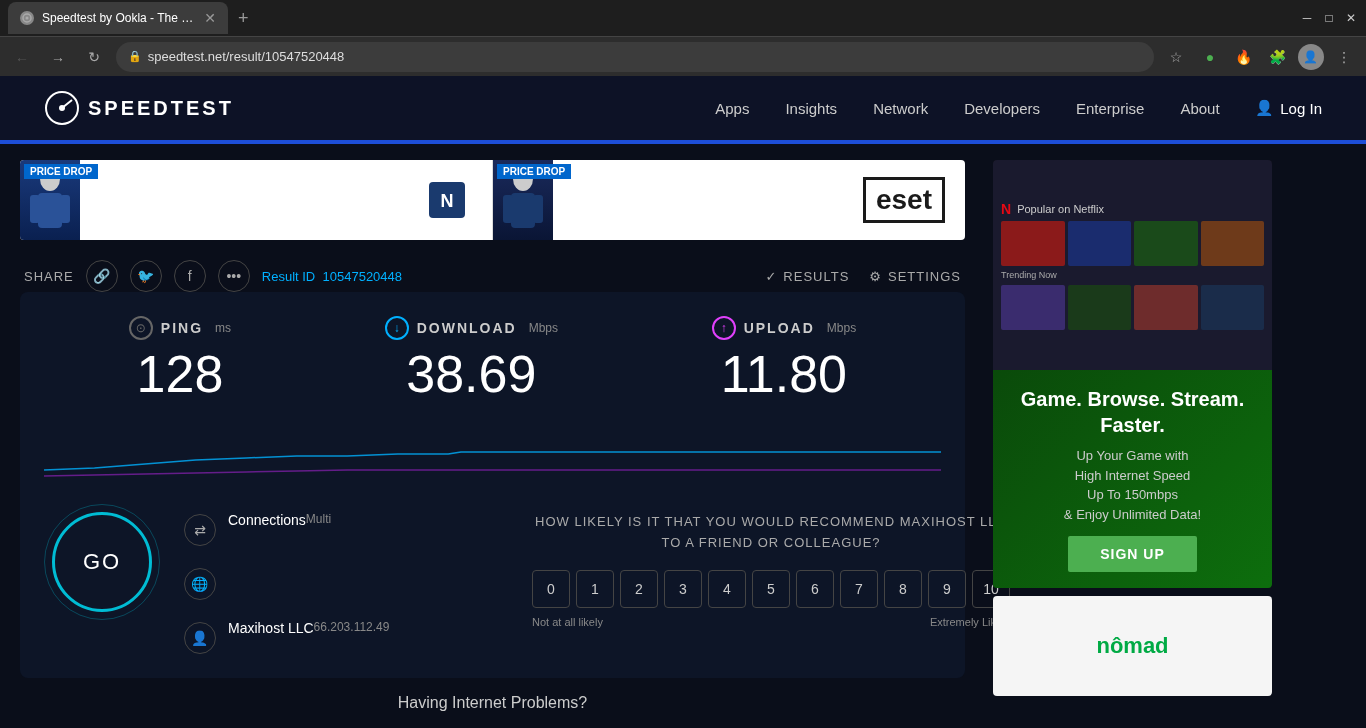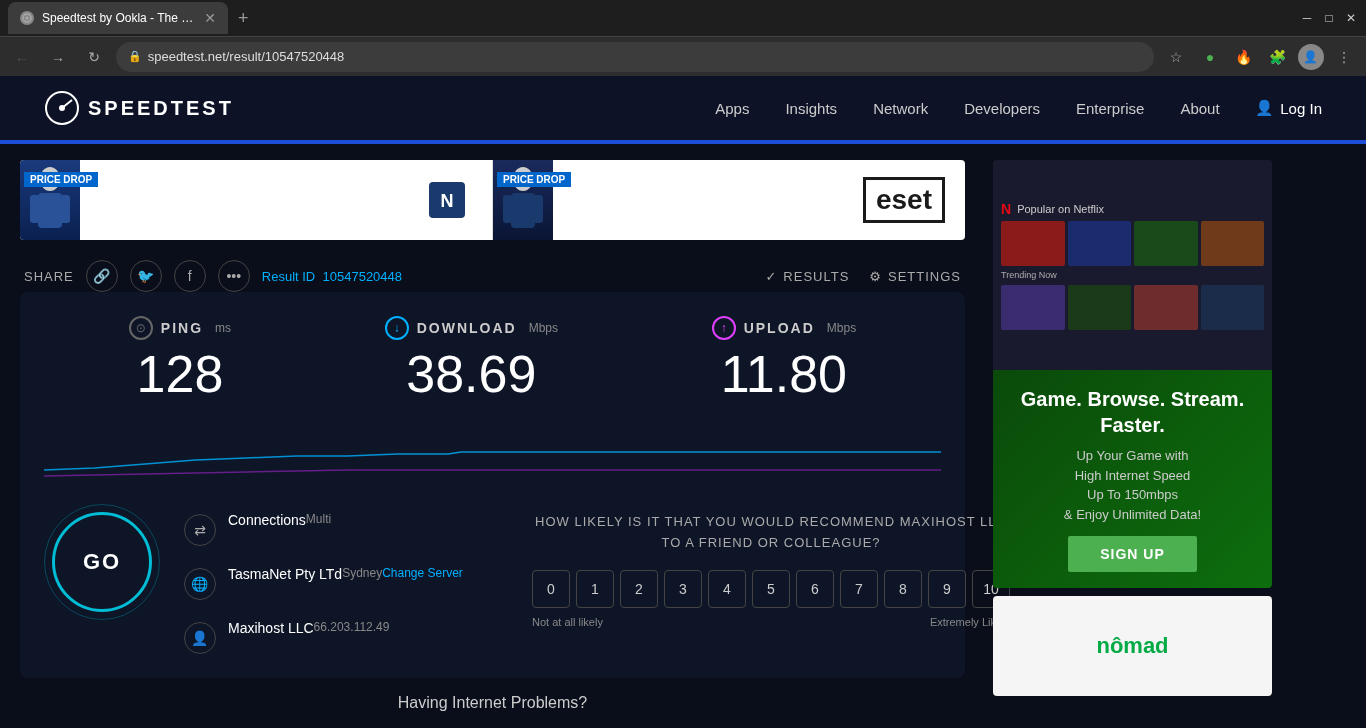--- a/index.html
+++ b/index.html
@@ -44,21 +44,21 @@
 
     
     .content { display: flex; padding: 0; }
     .main-content { flex: 1; padding: 16px 20px; max-width: 985px; }
 
     
     .ad-banner { width: 100%; height: 80px; background: #fff; border-radius: 4px; margin-bottom: 20px; overflow: hidden; display: flex; align-items: center; }
     .ad-banner-inner { display: flex; width: 100%; height: 100%; }
     .ad-section { flex: 1; display: flex; align-items: center; position: relative; overflow: hidden; }
     .ad-section:first-child { border-right: 1px solid #ddd; }
-    .price-drop-badge { position: absolute; top: 12px; left: 4px; background: #0066cc; color: #fff; font-size: 10px; font-weight: bold; padding: 2px 6px; }
+    .price-drop-badge { position: absolute; top: 4px; left: 4px; background: #0066cc; color: #fff; font-size: 10px; font-weight: bold; padding: 2px 6px; }
     .ad-person { width: 60px; height: 80px; background: #2a5298; display: flex; align-items: center; justify-content: center; color: #fff; font-size: 24px; }
     .eset-logo { font-size: 28px; font-weight: 900; color: #1a1a1a; border: 3px solid #1a1a1a; padding: 4px 10px; }
 
     
     .share-bar { display: flex; align-items: center; justify-content: space-between; padding: 0 4px; }
     .share-left { display: flex; align-items: center; gap: 12px; }
     .share-label { font-size: 13px; color: #aaa; letter-spacing: 1px; }
     .share-icon { width: 32px; height: 32px; border-radius: 50%; border: 1px solid #444; display: flex; align-items: center; justify-content: center; cursor: pointer; color: #aaa; font-size: 14px; }
     .result-id { font-size: 13px; color: #aaa; }
     .result-id span { color: #00b0ff; }
@@ -80,21 +80,21 @@
     .metric-value { font-size: 52px; font-weight: 300; color: #fff; line-height: 1; }
 
     
     .graph-area { height: 60px; position: relative; margin: 0 -8px; }
     .graph-svg { width: 100%; height: 100%; }
 
     
     .info-section { display: flex; gap: 32px; margin-top: 16px; padding-top: 16px; align-items: flex-start; }
     .info-left { display: flex; flex-direction: column; gap: 20px; flex: 0 0 300px; }
     .go-button-area { display: flex; align-items: center; justify-content: center; }
-    .go-button { width: 100px; height: 100px; border-radius: 50%; border: 3px solid #00bcd4; background: transparent; color: #fff; font-size: 22px; font-weight: 700; cursor: pointer; display: flex; align-items: center; justify-content: center; letter-spacing: 2px; position: relative; }
+    .go-button { width: 100px; height: 100px; border-radius: 50%; border: 3px solid #00bcd4; background: transparent; color: #fff; font-size: 22px; font-weight: 400; cursor: pointer; display: flex; align-items: center; justify-content: center; letter-spacing: 2px; position: relative; }
     .go-button::after { content: ''; position: absolute; width: 114px; height: 114px; border-radius: 50%; border: 1px solid rgba(0,188,212,0.3); }
 
     .info-row { display: flex; align-items: flex-start; gap: 12px; }
     .info-icon { width: 32px; height: 32px; border-radius: 50%; border: 1px solid #444; display: flex; align-items: center; justify-content: center; color: #aaa; font-size: 14px; flex-shrink: 0; margin-top: 2px; }
     .info-detail { display: flex; flex-direction: row; }
     .info-title { font-size: 14px; color: #fff; font-weight: 500; }
     .info-subtitle { font-size: 12px; color: #888; }
     .change-server { font-size: 12px; color: #00b0ff; cursor: pointer; text-decoration: none; }
 
     
@@ -307,25 +307,20 @@
           <div class="info-left">
             <div class="info-row">
               <div class="info-icon">⇄</div>
               <div class="info-detail">
                 <span class="info-title">Connections</span>
                 <span class="info-subtitle">Multi</span>
               </div>
             </div>
             <div class="info-row">
               <div class="info-icon">🌐</div>
-              <div class="info-detail">
-                <span class="info-title">TasmaNet Pty LTd</span>
-                <span class="info-subtitle">Sydney</span>
-                <a class="change-server">Change Server</a>
-              </div>
             </div>
             <div class="info-row">
               <div class="info-icon">👤</div>
               <div class="info-detail">
                 <span class="info-title">Maxihost LLC</span>
                 <span class="info-subtitle">66.203.112.49</span>
               </div>
             </div>
           </div>
           <div class="rating-section">

